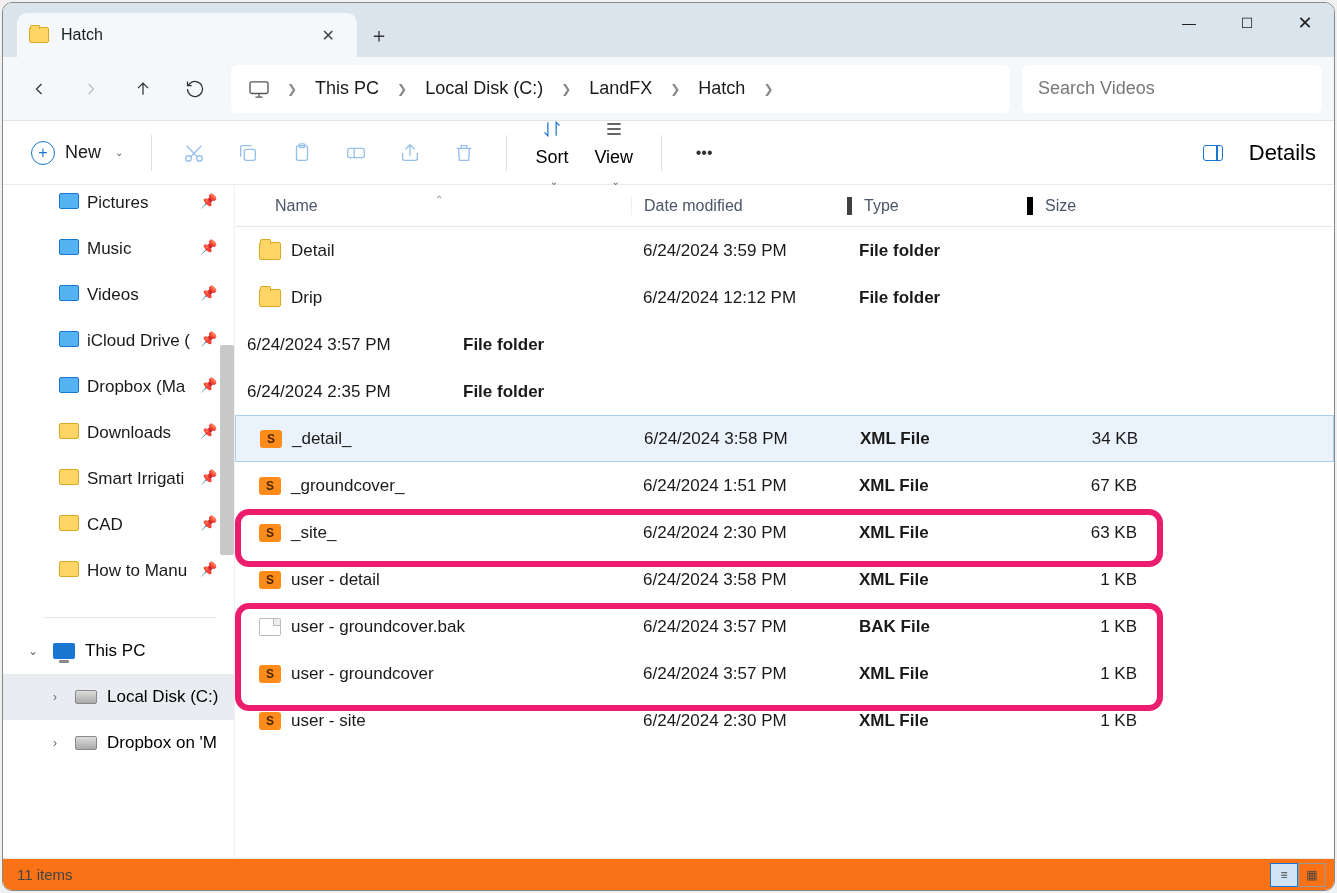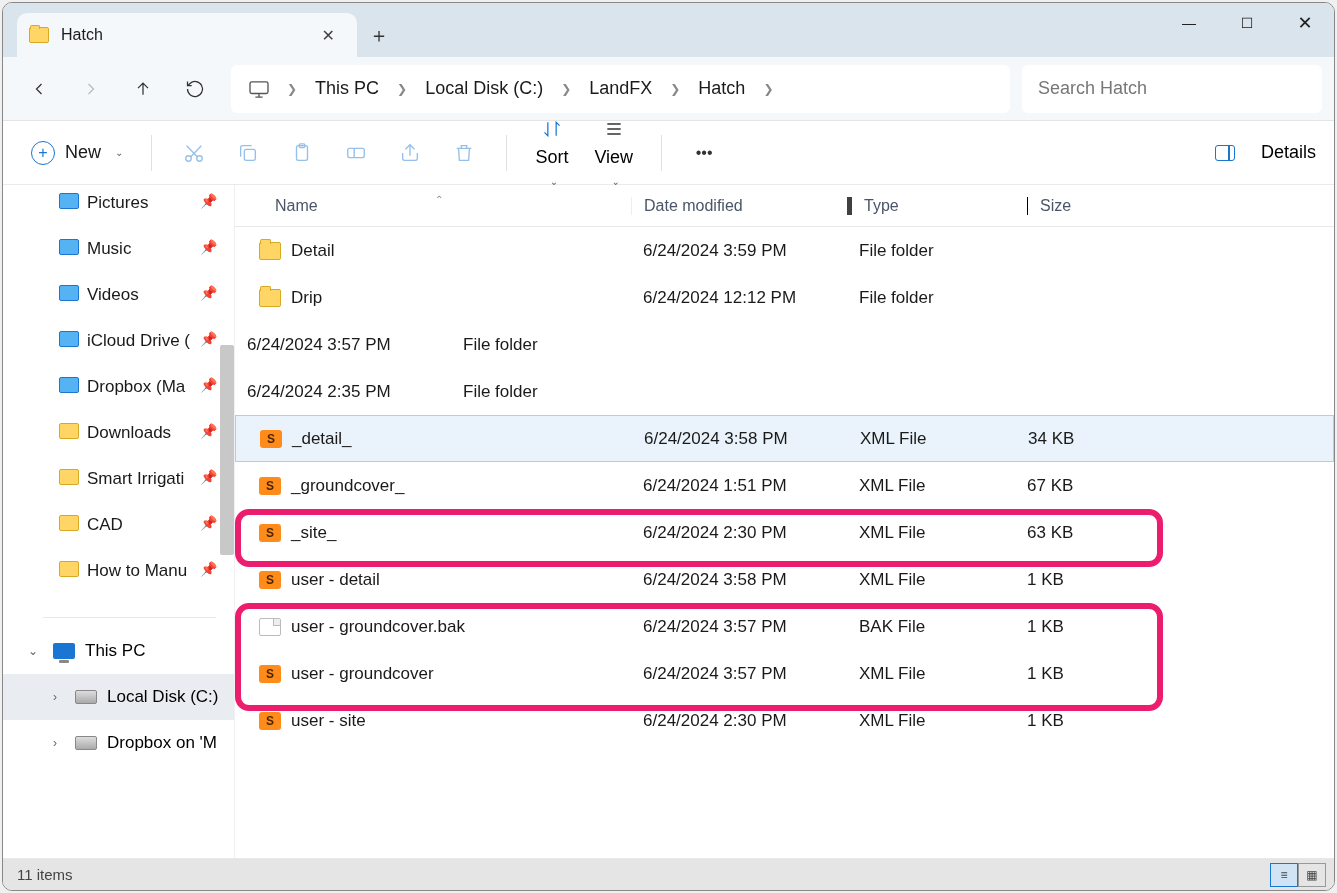--- a/index.html
+++ b/index.html
@@ -32,21 +32,21 @@
   
   .toolbar { height: 64px; background: #fff; display: flex; align-items: center; padding: 0 18px; gap: 6px; border-bottom: 1px solid #eaeaea;}
   .new-btn { display: flex; align-items: center; gap: 10px; font-size: 18px; color: #1a1a1a; padding: 6px 10px; cursor:pointer;}
   .plus-circle { width: 24px; height: 24px; border: 1.5px solid #1976d2; border-radius: 50%; display: flex; align-items: center; justify-content: center; color: #1976d2; font-size: 16px; font-weight: 300;}
   .tb-sep { width: 1px; height: 36px; background: #e0e0e0; margin: 0 12px;}
   .tb-icon { width: 48px; height: 40px; display: flex; align-items: center; justify-content: center; color: #1976d2; opacity: 0.45; cursor: pointer;}
   .tb-icon svg{width:22px;height:22px;}
   .tb-label-btn { display: flex; align-items: center; gap: 8px; font-size: 18px; padding: 6px 10px; cursor:pointer;flex-direction:column;}
   .tb-label-btn svg { width: 20px; height: 20px;}
   .caret { font-size: 10px; color: #666; margin-left: 4px;}
-  .details-btn { margin-left: auto; display: flex; align-items: center; gap: 26px; font-size: 18px; cursor:pointer;}
+  .details-btn { margin-left: auto; display: flex; align-items: center; gap: 26px; font-size: 22px; cursor:pointer;}
   .details-icon{width:20px;height:16px;border:1.5px solid #1976d2;border-radius:3px;position:relative;}
   .details-icon::after{content:"";position:absolute;right:4px;top:0;bottom:0;width:1.5px;background:#1976d2;}
   
   
   .main { display: flex; height: calc(100% - 54px - 64px - 64px - 32px); position: relative;}
   
   
   .sidebar { width: 232px; background: #fff; position:relative; border-right:1px solid #f0f0f0; padding-top: 8px;}
   .sb-item { display: flex; align-items: flex-start; height: 46px; padding-left: 52px; font-size: 17px; color: #1a1a1a; cursor:pointer; position:relative;}
   .sb-icon { width: 20px; height: 16px; position:absolute; left: 54px;}
@@ -64,40 +64,40 @@
   .disk-icon{width:22px;height:14px;background:linear-gradient(#ddd,#aaa);border:1px solid #888;border-radius:2px;margin:0 10px;}
   .sb-scroll{position:absolute;right:0;top:160px;width:14px;height:210px;background:#c8c8c8;border-radius:2px;}
   
   
   .filelist { flex: 1; background: #fff; position: relative;}
   .cols { display: flex; height: 42px; border-bottom: 1px solid #e8e8e8; align-items: center; font-size: 16px; color: #4a5568;}
   .col-name { width: 396px; padding-left: 40px; position:relative;}
   .col-name .sort-ind{position:absolute;left:200px;top:-3px;font-size:10px;color:#888;}
   .col-date { width: 216px; padding-left: 12px; border-left:1px solid #eee;}
   .col-type { width: 180px; padding-left: 12px; border-left:5px solid #404040;}
-  .col-size { width: 122px; padding-left: 12px; border-left:1px solid #000000;}
+  .col-size { width: 122px; padding-left: 12px; border-left:6px solid #000000;}
   .row { display: flex; height: 47px; align-items: center; font-size: 17px; color: #1a1a1a; padding-left: 0; cursor:pointer;}
   .row.selected{background:#eaf3fb;border:1px solid #a9d0ef;}
   .row .c-name{width:396px;padding-left:24px;display:flex;align-items:center;gap:10px;}
   .row .c-date{width:216px;padding-left:12px;}
-  .row .c-type{width:180px;padding-left:12px;}
-  .row .c-size{width:122px;padding-right:12px;}
+  .row .c-type{width:180px;padding-left:12px;font-weight:bold;}
+  .row .c-size{width:122px;text-align:right;padding-right:12px;}
   .ficon{width:22px;height:18px;flex-shrink:0;}
   .ficon.folder{background:#ffd666;border:1px solid #d9a922;border-radius:2px;position:relative;}
   .ficon.folder::before{content:"";position:absolute;top:-4px;left:0;width:9px;height:4px;background:#ffd666;border:1px solid #d9a922;border-bottom:none;border-radius:2px 2px 0 0;}
   .ficon.xml{background:#ff8c1a;border-radius:3px;display:flex;align-items:center;justify-content:center;color:#4a2600;font-weight:bold;font-size:12px;}
   .ficon.bak{background:#fff;border:1px solid #bbb;border-radius:2px;position:relative;}
   .ficon.bak::after{content:"";position:absolute;top:0;right:0;width:6px;height:6px;background:#eee;border-left:1px solid #bbb;border-bottom:1px solid #bbb;}
   
   .highlight-box{position:absolute;border:6px solid #ec1c6f;border-radius:14px;pointer-events:none;}
   .hl1{left:0;top:324px;width:928px;height:58px;}
   .hl2{left:0;top:418px;width:928px;height:108px;}
   
   
-  .statusbar{position:absolute;bottom:0;left:0;right:0;height:32px;background:#e5e5e5;border-top:1px solid #e8e8e8;display:flex;align-items:center;padding:0 14px;font-size:15px;color:#444;}
+  .statusbar{position:absolute;bottom:0;left:0;right:0;height:32px;background:#f97316;border-top:1px solid #e8e8e8;display:flex;align-items:center;padding:0 14px;font-size:15px;color:#444;}
   .view-icons{position:absolute;right:8px;display:flex;gap:0;}
   .vicon{width:28px;height:24px;border:1px solid #999;display:flex;align-items:center;justify-content:center;font-size:12px;}
   .vicon.active{background:#d0e4f5;border-color:#1976d2;}
 </style>
 </head>
 <body>
 
 <div class="window">
 
   <div class="titlebar">
@@ -147,21 +147,21 @@
       <span class="crumb">This PC</span>
       <span class="chev">❯</span>
       <span class="crumb">Local Disk (C:)</span>
       <span class="chev">❯</span>
       <span class="crumb">LandFX</span>
       <span class="chev">❯</span>
       <span class="crumb">Hatch</span>
       <span class="chev">❯</span>
     </div>
     <div class="search">
-      <span>Search Hatch</span>
+      <span>Search Videos</span>
     </div>
   </div>
 
   <div class="toolbar">
     <div class="new-btn">
       <div class="plus-circle">+</div>
       <span>New</span>
       <span class="caret">⌄</span>
     </div>
     <div class="tb-sep"></div>

